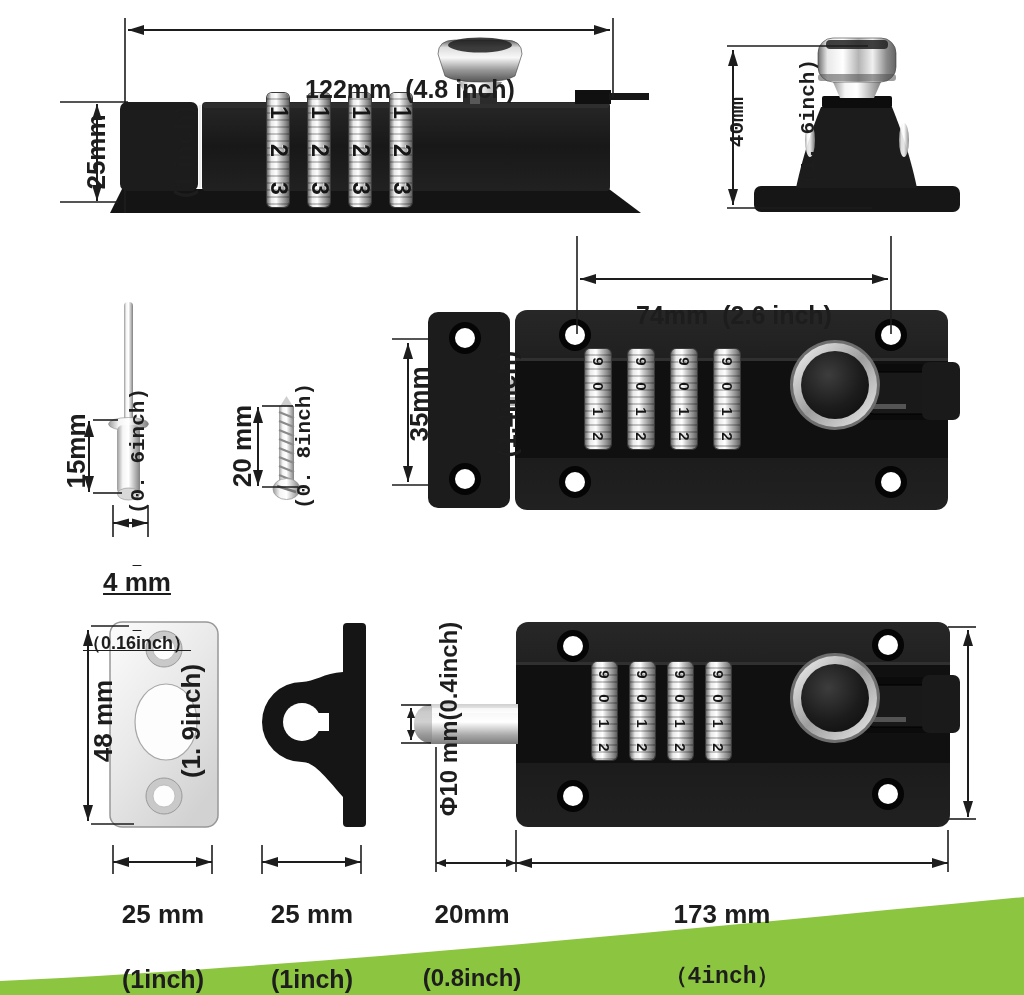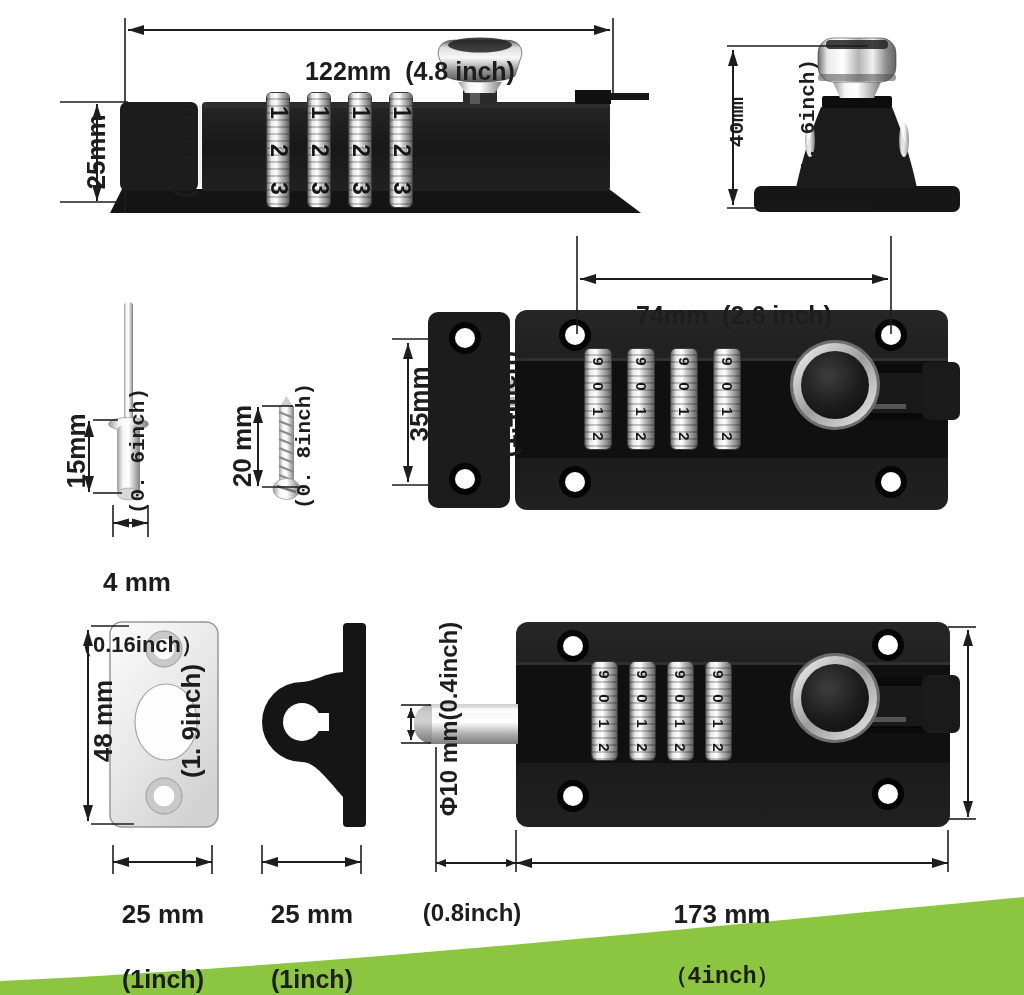--- a/index.html
+++ b/index.html
@@ -4,21 +4,21 @@
 <style>
   html,body{margin:0;padding:0;background:#ffffff;}
   #stage{position:relative;width:1024px;height:995px;background:#ffffff;overflow:hidden;
          font-family:"Liberation Sans",sans-serif;}
   #draw{position:absolute;left:0;top:0;z-index:1;}
   .lbl{position:absolute;z-index:3;color:#1d1d1d;font-weight:bold;text-align:center;
        white-space:pre;line-height:1.12;}
   .rot{transform:rotate(-90deg);transform-origin:center center;}
   .mono{font-family:"Liberation Mono","DejaVu Sans Mono",monospace;}
   .f25{font-size:25px;} .f26{font-size:26px;} .f24{font-size:24px;}
-  .f23{font-size:23px;} .f22{font-size:22px;} .f21{font-size:21px;}
+  .f23{font-size:23px;} .f22{font-size:18px;} .f21{font-size:21px;}
   .wheel{position:absolute;z-index:2;display:flex;flex-direction:column;justify-content:space-around;
          align-items:center;border-radius:5px;
          background:linear-gradient(90deg,#6f6f6f,#e9e9e9 20%,#ffffff 42%,#c9c9c9 60%,#8b8b8b 85%,#606060);
          box-shadow:0 0 0 1px #3a3a3a;}
   .wheel::before{content:"";position:absolute;inset:0;border-radius:5px;
          background:repeating-linear-gradient(180deg,rgba(0,0,0,0) 0 5px,rgba(0,0,0,.22) 5px 7px);}
   .wheel span{position:relative;transform:rotate(90deg);font-weight:bold;color:#161616;
          text-shadow:0 1px 0 rgba(255,255,255,.55);}
   .wheel-top span{font-size:15px;}
   .wheel-side span{font-size:23px;}
@@ -360,40 +360,40 @@
       <span>1</span>
       <span>2</span>
     </div>
 <div class="wheel wheel-top" style="left:706px;top:662px;width:25px;height:98px;">
       <span>9</span>
       <span>0</span>
       <span>1</span>
       <span>2</span>
     </div>
 
-<div class="lbl f25" style="left:260px;top:1px;width:300px;">
+<div class="lbl f25" style="left:260px;top:19px;width:300px;">
   <div>122mm  (4.8 inch)</div>
 </div>
 
 <div class="lbl rot f26" style="left:-17px;top:123px;width:140px;height:58px;">
   <div>25mm</div>
   <div>(1 inch)</div>
 </div>
 
 <div class="lbl rot mono f21" style="left:617px;top:99px;width:170px;height:46px;">
   <div>40mm</div>
   <div>(1. 6inch)</div>
 </div>
 
 <div class="lbl rot" style="left:-32px;top:424px;width:170px;height:54px;">
   <div class="f26">15mm</div>
   <div class="mono f21">(0. 6inch)</div>
 </div>
 
-<div class="lbl" style="left:37px;top:532px;width:200px;">
+<div class="lbl" style="left:37px;top:532px;width:200px;text-decoration:underline;">
   <div class="f26">4 mm</div>
   <div class="f22">（0.16inch）</div>
 </div>
 
 <div class="lbl rot" style="left:138px;top:420px;width:160px;height:52px;">
   <div class="f26">20 mm</div>
   <div class="mono f21">(0. 8inch)</div>
 </div>
 
 <div class="lbl f25" style="left:584px;top:245px;width:300px;">
@@ -418,20 +418,21 @@
 <div class="lbl" style="left:237px;top:864px;width:150px;">
   <div class="f26">25 mm</div>
   <div class="f25">(1inch)</div>
 </div>
 
 <div class="lbl rot f24" style="left:291px;top:705px;width:210px;height:28px;">
   <div>Φ10 mm(0.4inch)</div>
 </div>
 
 <div class="lbl" style="left:399px;top:864px;width:146px;">
+  <div class="f26">20mm</div>
   <div class="f24">(0.8inch)</div>
 </div>
 
 <div class="lbl" style="left:622px;top:864px;width:200px;">
   <div class="f26">173 mm</div>
   <div class="mono f23">（4inch）</div>
 </div>
 
 <div class="lbl rot f26" style="left:909px;top:694px;width:170px;height:56px;">
   

